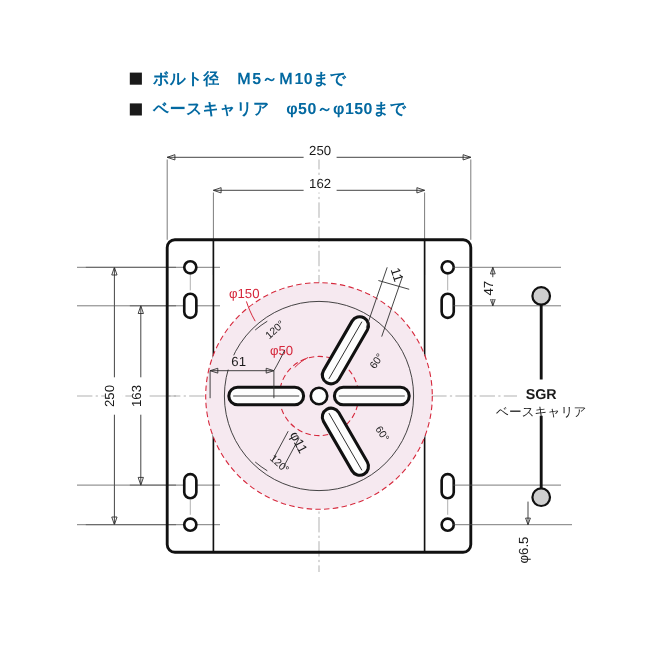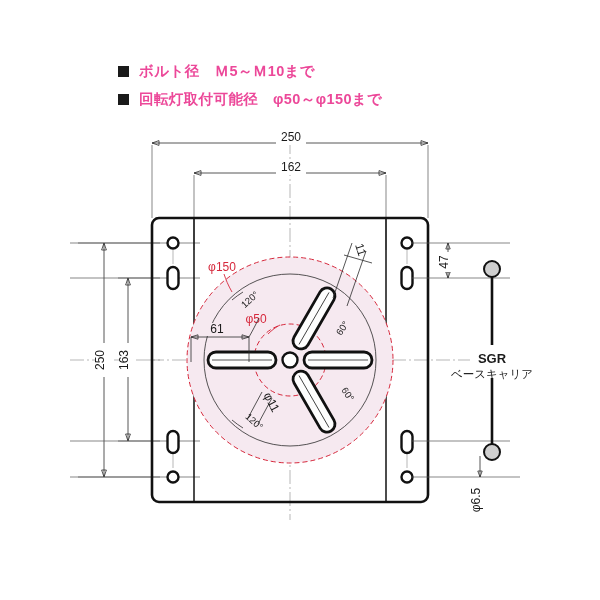--- a/index.html
+++ b/index.html
@@ -2,21 +2,21 @@
 <html><head>
 <meta charset="utf-8">
 <style>
   html,body{margin:0;padding:0;background:#fff;}
   body{width:600px;height:600px;overflow:hidden;
        font-family:"Liberation Sans","DejaVu Sans",sans-serif;}
   #stage{position:relative;width:600px;height:600px;background:#ffffff;}
   .notes{position:absolute;left:118px;top:62px;}
   .note-row{display:flex;align-items:center;margin-bottom:9px;}
   .note-sq{width:11px;height:11px;background:#1a1a1a;margin-right:10px;flex:0 0 auto;}
-  .note-txt{font-size:14.5px;font-weight:bold;color:#ec4899;
+  .note-txt{font-size:14.5px;font-weight:bold;color:#0369a1;
             letter-spacing:.4px;white-space:nowrap;}
   svg{position:absolute;left:0;top:0;}
   text{font-family:"Liberation Sans","DejaVu Sans",sans-serif;fill:#1a1a1a;}
   .dim{font-size:12px;}
   .dimr{font-size:12px;fill:#d6283c;}
   .ang{font-size:9.5px;}
   .lbl{font-size:13px;}
   .lblj{font-size:11.5px;}
   .thick{stroke:#111;stroke-width:2.6;fill:none;}
   .med{stroke:#111;stroke-width:1.5;fill:none;}
@@ -34,21 +34,21 @@
 
 <div id="stage">
 
   <div class="notes">
     <div class="note-row">
       <span class="note-sq"></span>
       <span class="note-txt">ボルト径　Ｍ5～Ｍ10まで</span>
     </div>
     <div class="note-row">
       <span class="note-sq"></span>
-      <span class="note-txt">回転灯取付可能径　φ50～φ150まで</span>
+      <span class="note-txt">ベースキャリア　φ50～φ150まで</span>
     </div>
   </div>
 
   <svg width="600" height="600" viewBox="0 0 600 600">
 
     <g>
       <line class="cl" x1="150" y1="360" x2="470" y2="360"></line>
       <line class="cl" x1="290" y1="140" x2="290" y2="520"></line>
       <line class="cl" x1="70" y1="360" x2="160" y2="360"></line>
     </g>

